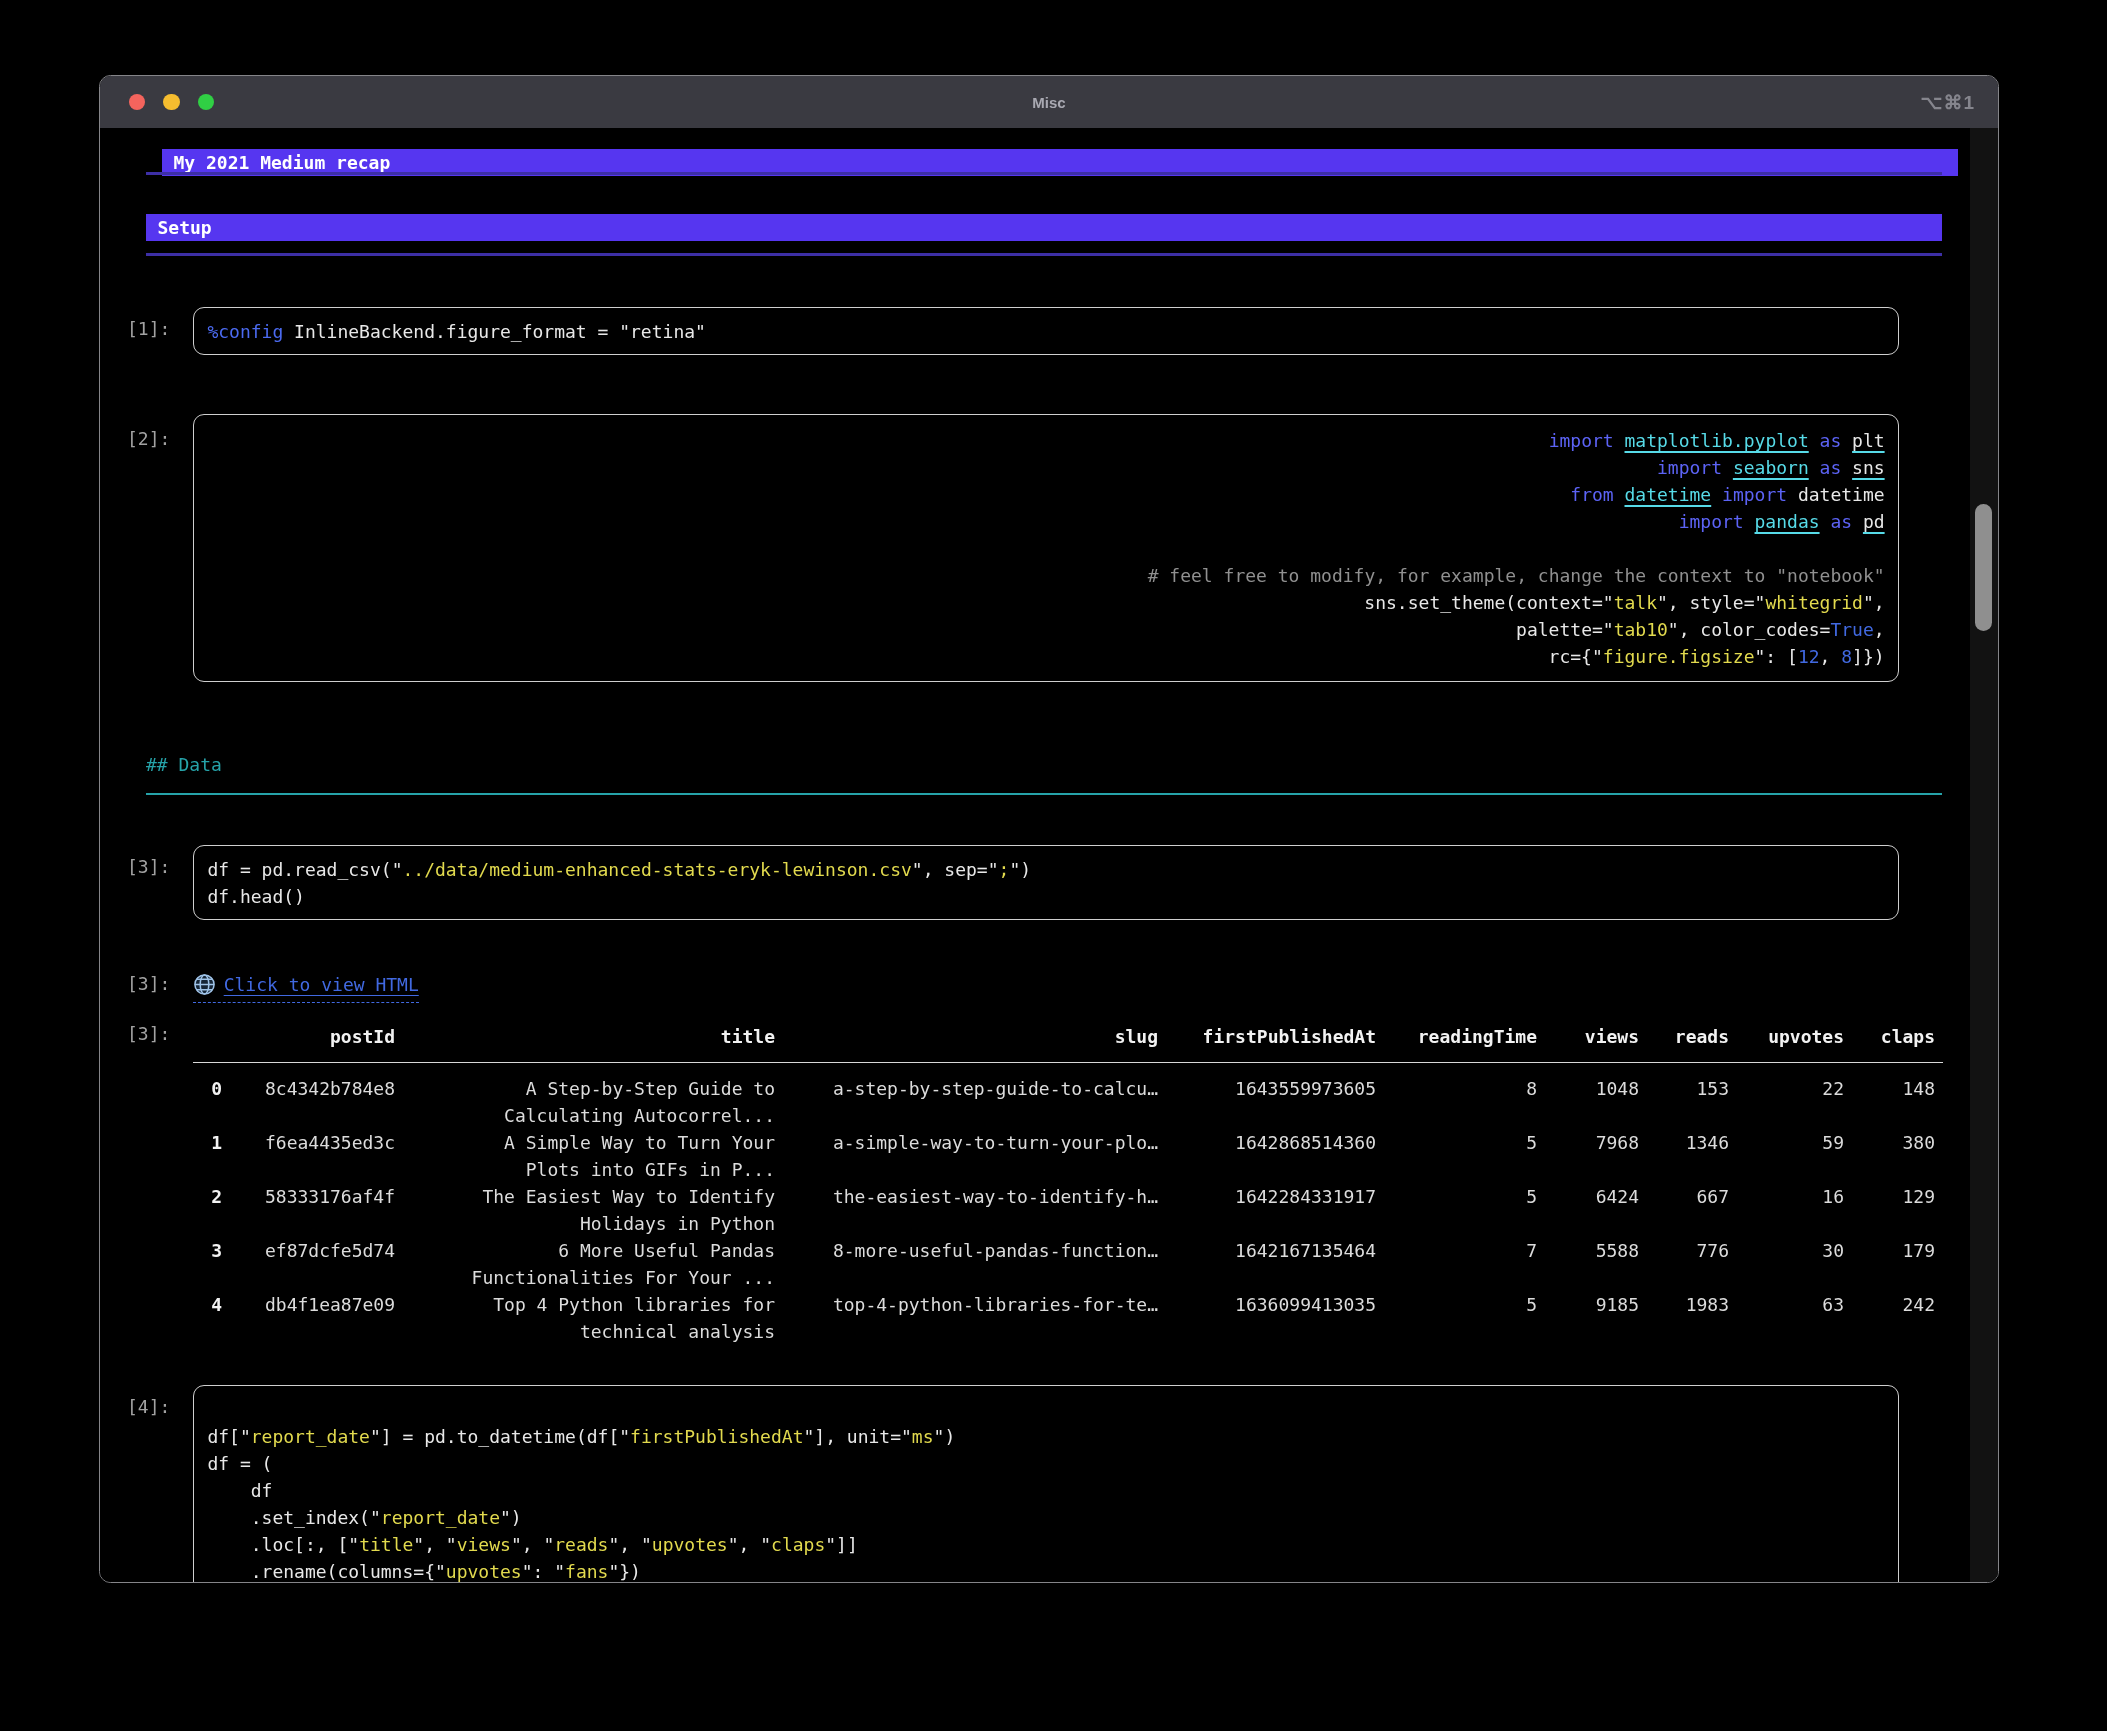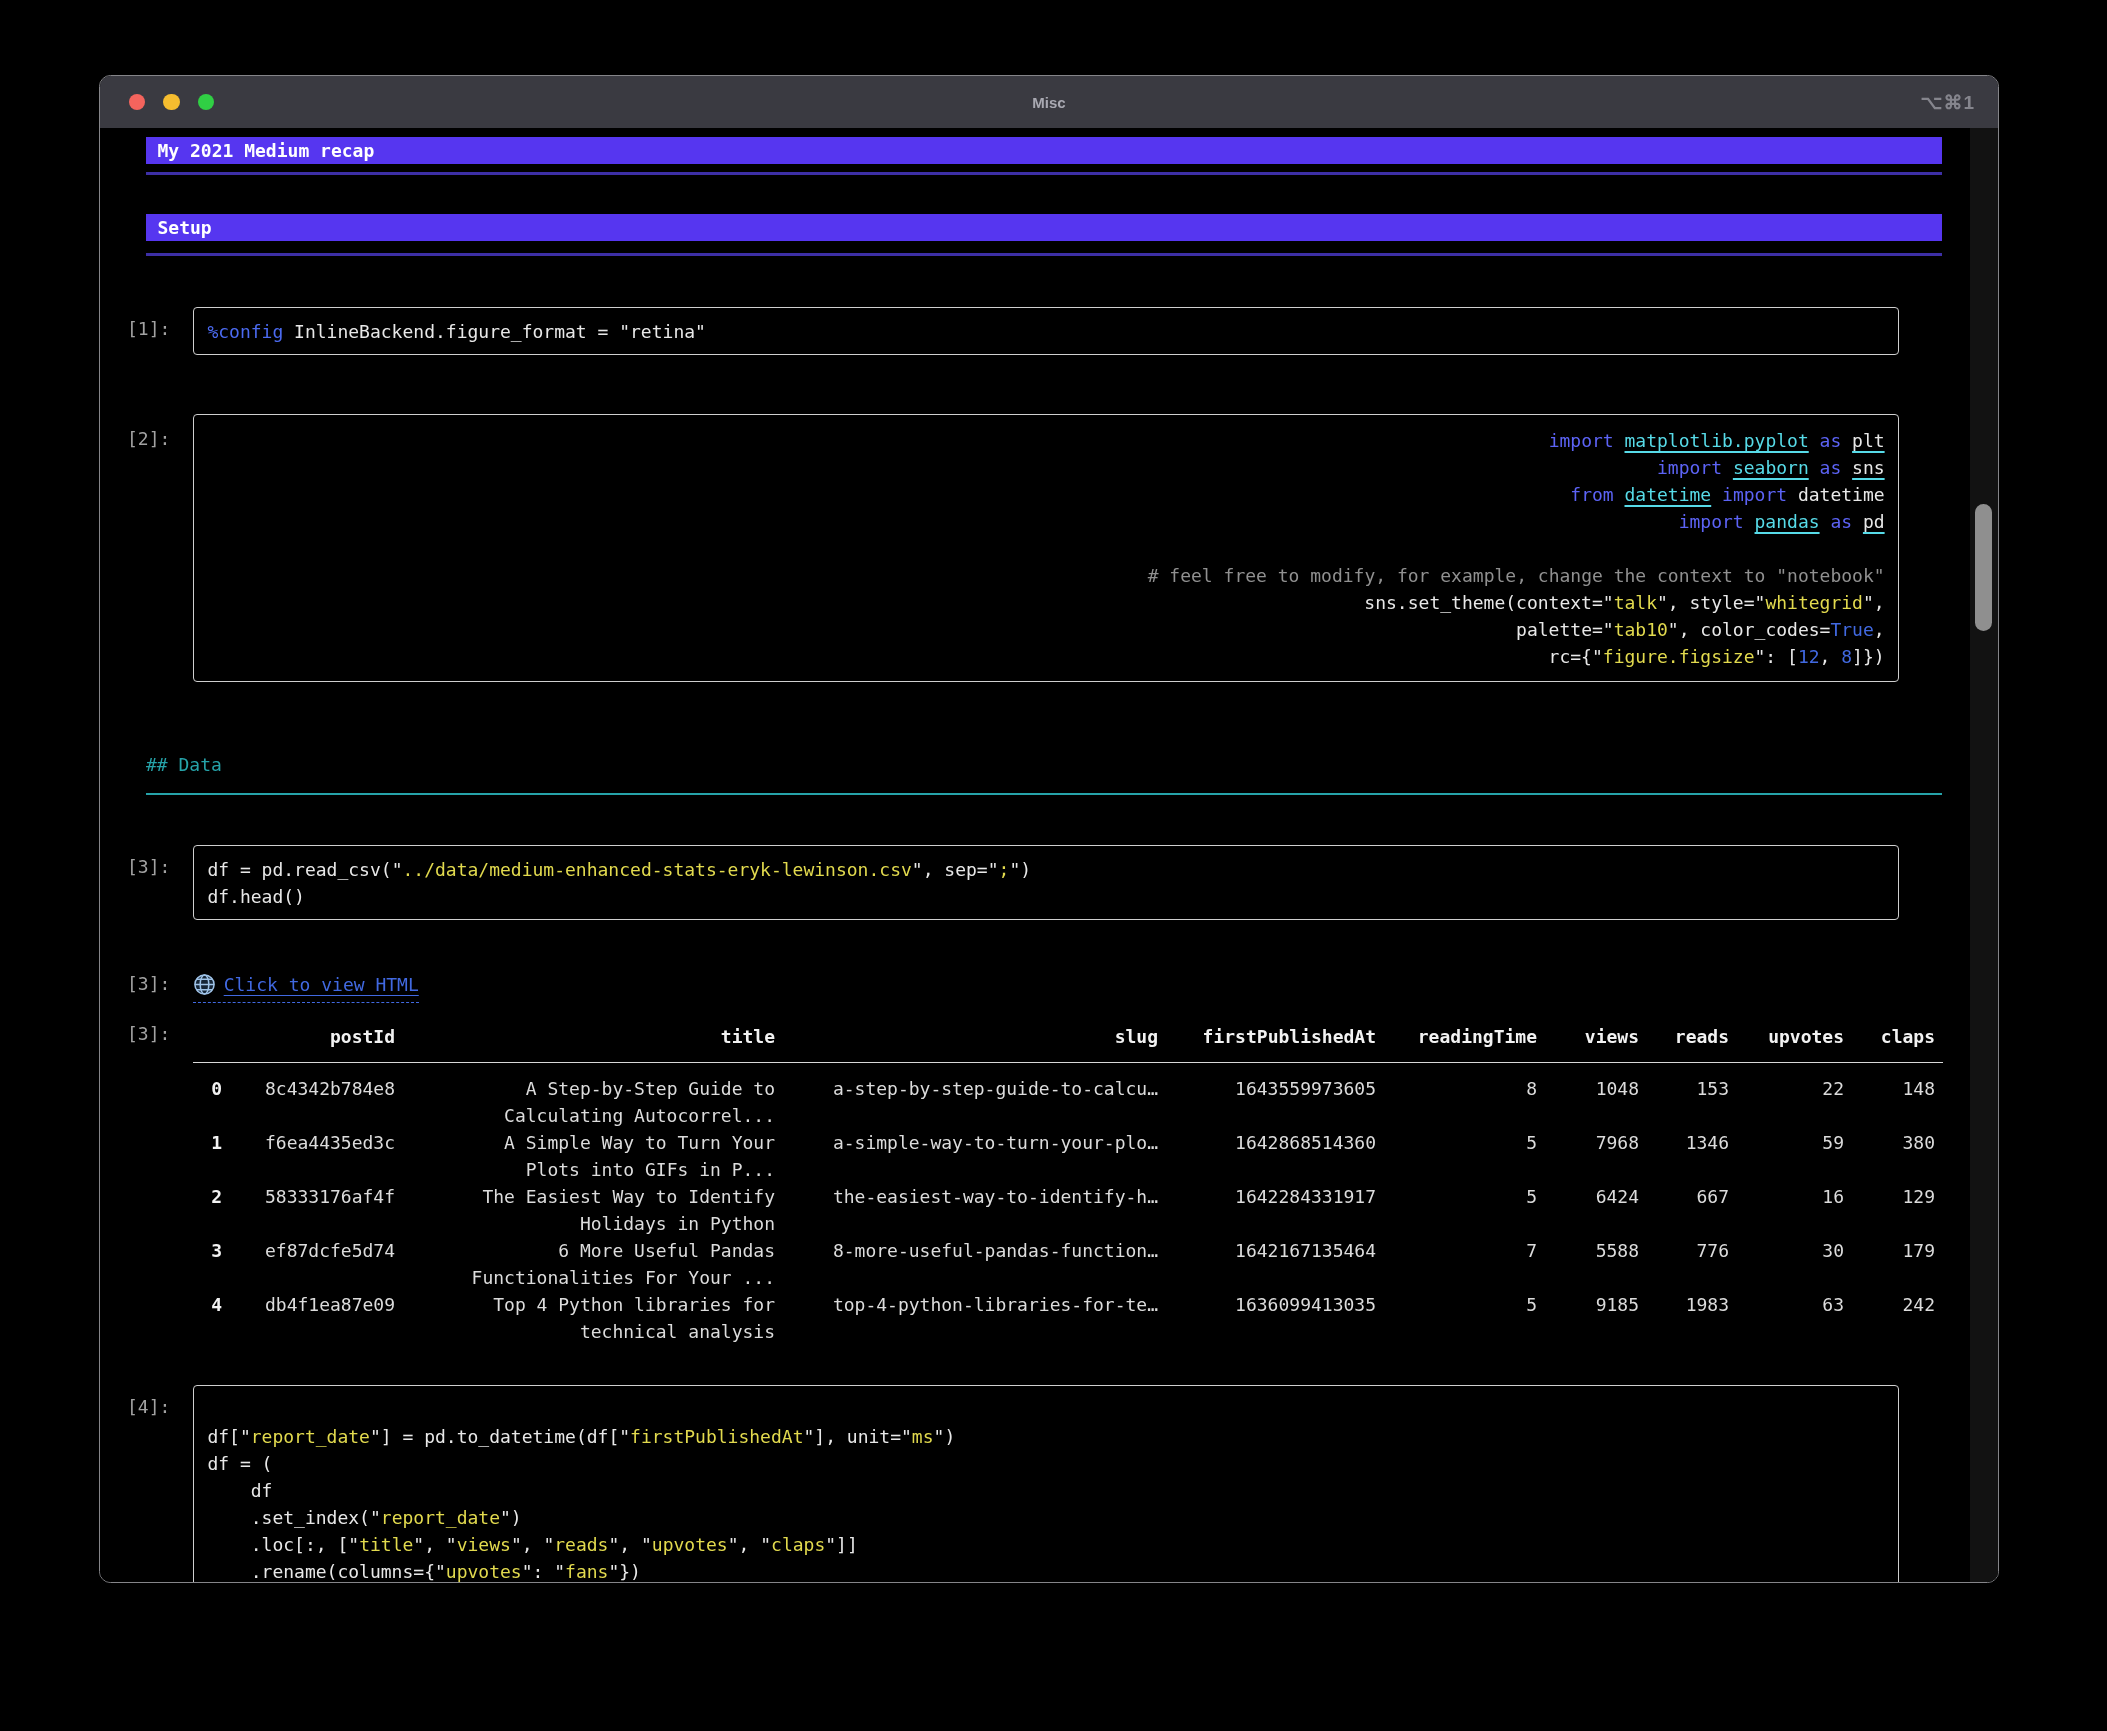--- a/index.html
+++ b/index.html
@@ -23,31 +23,31 @@
   .tb-title { flex:1; text-align:center; font-weight:bold; font-size:15px; color:#a9a9b2; }
   .tb-shortcut { position:absolute; right:23px; top:0; height:52px; display:flex; align-items:center;
     font-weight:600; font-size:19px; color:#85858d; letter-spacing:1px; }
 
   .content { position:relative; height:1456px; background:#000; color:#e8e8e8; font-size:18px; }
 
   .hdr-bar {
     position:absolute; left:46px; width:1796px; height:27px; line-height:27px;
     background:#5636f0; color:#fff; font-weight:bold; padding-left:11.5px;
   }
-  .hdr1 { top:9px; } .hdr2 { top:86px; }
+  .hdr1 { top:21px;margin-left:16px; } .hdr2 { top:86px; }
   .rule-purple { position:absolute; left:46px; width:1796px; height:2.9px; background:#3d2fa6; }
   .rule1 { top:44px; } .rule2 { top:125px; }
 
   .prompt { position:absolute; left:27px; color:#a2a2a2; }
   .p1 { top:190px; } .p2 { top:300px; } .p3 { top:728px; }
   .p-out { top:845px; } .p-tbl { top:895px; } .p4 { top:1268px; }
 
   .cellbox {
     position:absolute; left:93px; width:1706px;
-    border:1.9px solid #cfcfcf; border-radius:4px; background:#000;
+    border:1.9px solid #cfcfcf; border-radius:11px; background:#000;
   }
   .cell1 { top:179px; padding:9.6px 13.4px; }
   .cell2 { top:286px; padding:11.5px 13.4px;text-align:right; }
   .cell3 { top:717px; padding:9.6px 13.4px; }
   .cell4 { top:1257px; padding:9.6px 13.4px; height:403px; }
 
   .code-line { height:27px; line-height:27px; white-space:pre; }
   .tk-w { color:#e8e8e8; }
   .tk-k { color:#5c63f5; }
   .tk-m { color:#4b6af0; }

